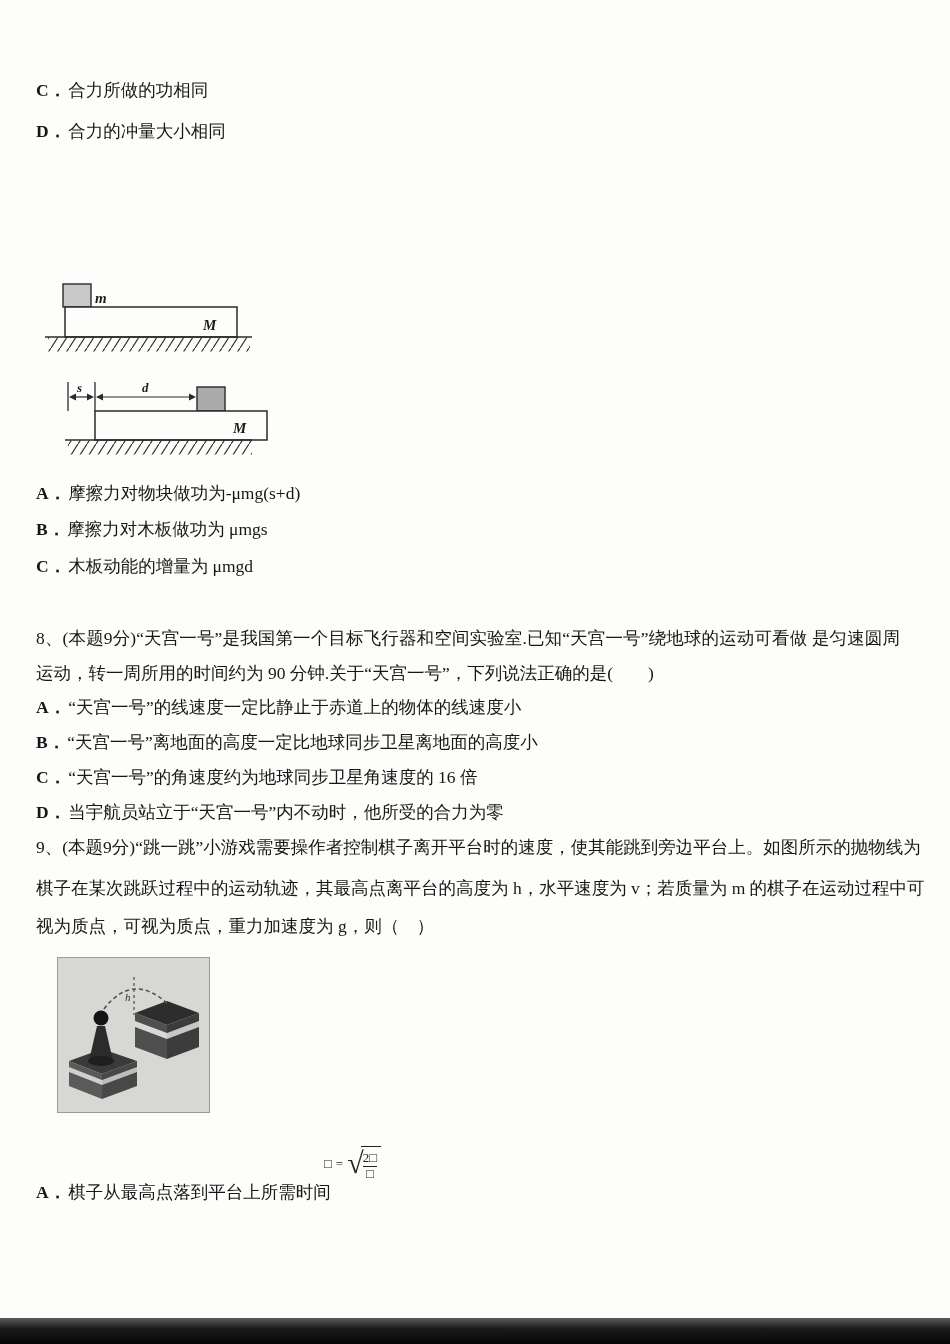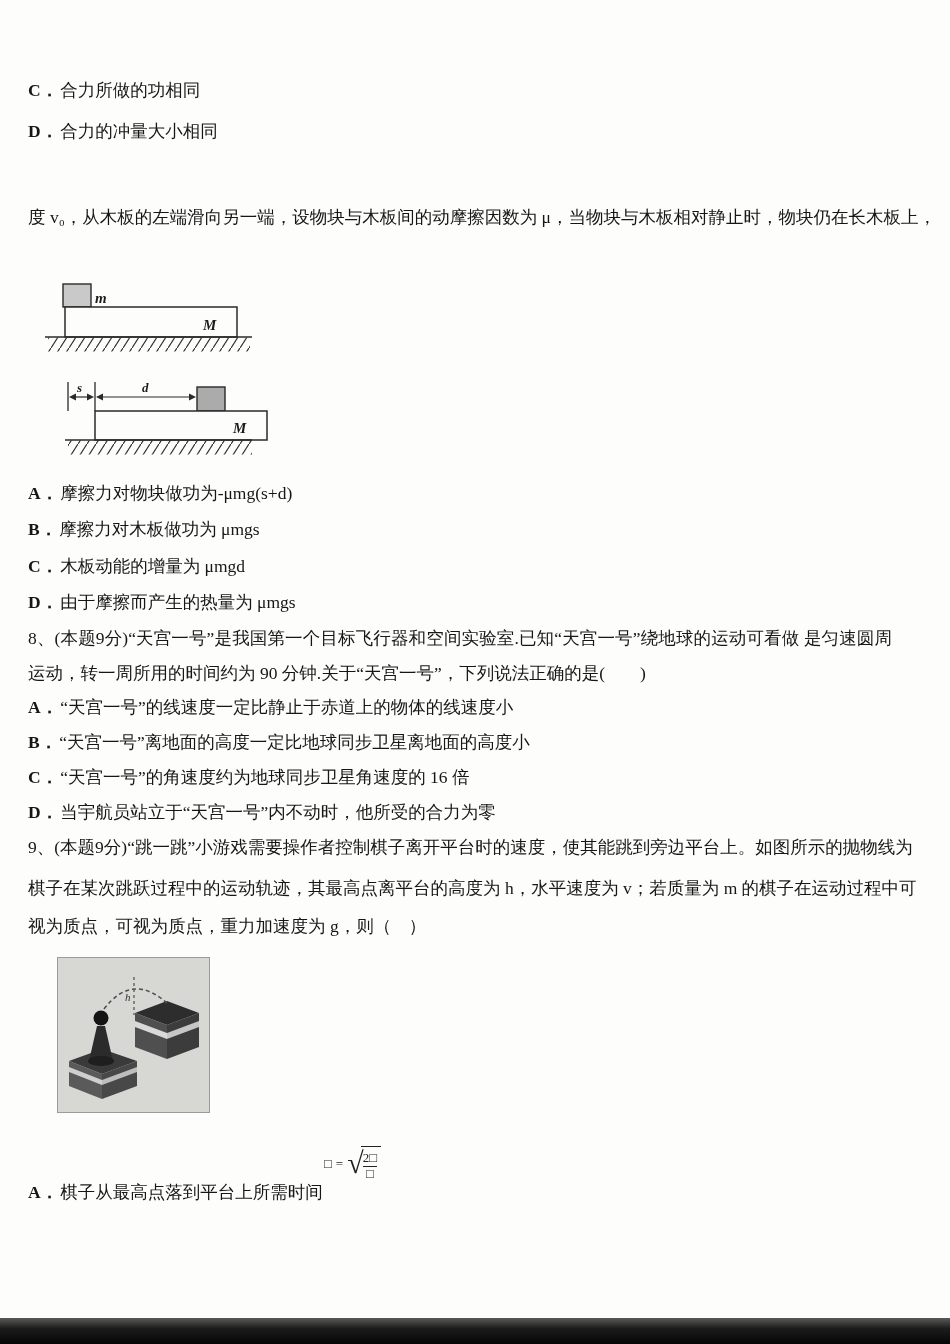--- a/index.html
+++ b/index.html
@@ -2,21 +2,21 @@
 <html><head>
 <meta charset="utf-8">
 <style>
   * { margin:0; padding:0; box-sizing:border-box; }
   html,body { background:#ffffff; }
   .page {
     position:relative; width:950px; height:1344px; margin:0 auto;
     background:#fdfdfb; overflow:hidden;
     font-family:"Liberation Serif","DejaVu Serif",serif; color:#161616;
   }
-  .line { position:absolute; left:28px; font-size:17.5px; line-height:21px; white-space:nowrap;font-family:Liberation Serif, serif; }
+  .line { position:absolute; left:36px; font-size:17.5px; line-height:21px; white-space:nowrap;font-family:Liberation Serif, serif; }
   .just { width:864px; text-align:justify; text-align-last:justify; text-justify:inter-character; }
   .lbl { font-weight:700; margin-right:2px; }
   .fig { position:absolute; }
   .fig-lbl   { font-style:italic; font-weight:700; font-size:15px; fill:#1c1c1c; font-family:"Liberation Serif",serif; }
   .fig-lbl-s { font-style:italic; font-weight:700; font-size:13px; fill:#1c1c1c; font-family:"Liberation Serif",serif; }
   .fig-lbl-h { font-style:italic; font-size:11px; fill:#333; font-family:"Liberation Serif",serif; }
   .formula { position:absolute; left:324px; top:1146px; display:flex; align-items:center; gap:4px; font-size:13px; color:#222; }
   .sqrt { display:inline-flex; align-items:flex-start; }
   .radical { font-size:30px; line-height:34px; }
   .radicand { border-top:1.5px solid #222; margin-left:-3px; padding:3px 4px 0 2px; }
@@ -30,21 +30,20 @@
 
 <div class="page">
 
   <div class="line" style="top:80px">
     <span class="lbl">C．</span><span>合力所做的功相同</span>
   </div>
   <div class="line" style="top:121px">
     <span class="lbl">D．</span><span>合力的冲量大小相同</span>
   </div>
 
-  <div class="line just" style="top:207px">度 v₀，从木板的左端滑向另一端，设物块与木板间的动摩擦因数为 μ，当物块与木板相对静止时，物块仍在长木板上，</div>
 
   <svg class="fig" style="left:42px; top:278px;" width="215" height="82" viewBox="0 0 215 82">
     <defs>
       <pattern id="hatch1" width="9" height="14" patternUnits="userSpaceOnUse">
         <line x1="9" y1="0" x2="0" y2="14" stroke="#2a2a2a" stroke-width="1.2"></line>
       </pattern>
     </defs>
     <rect x="21" y="6" width="28" height="23" fill="#c9c9c9" stroke="#2a2a2a" stroke-width="1.4"></rect>
     <text x="53" y="25" class="fig-lbl">m</text>
     <rect x="23" y="29" width="172" height="30" fill="#fdfdfb" stroke="#2a2a2a" stroke-width="1.5"></rect>
@@ -77,23 +76,20 @@
   </svg>
 
   <div class="line" style="top:483px">
     <span class="lbl">A．</span><span>摩擦力对物块做功为-μmg(s+d)</span>
   </div>
   <div class="line" style="top:519px">
     <span class="lbl">B．</span><span>摩擦力对木板做功为 μmgs</span>
   </div>
   <div class="line" style="top:556px">
     <span class="lbl">C．</span><span>木板动能的增量为 μmgd</span>
-  </div>
-  <div class="line" style="top:592px">
-    <span class="lbl">D．</span><span>由于摩擦而产生的热量为 μmgs</span>
   </div>
 
   <div class="line just" style="top:628px">8、(本题9分)“天宫一号”是我国第一个目标飞行器和空间实验室.已知“天宫一号”绕地球的运动可看做 是匀速圆周</div>
   <div class="line" style="top:663px">运动，转一周所用的时间约为 90 分钟.关于“天宫一号”，下列说法正确的是(　　)</div>
   <div class="line" style="top:697px">
     <span class="lbl">A．</span><span>“天宫一号”的线速度一定比静止于赤道上的物体的线速度小</span>
   </div>
   <div class="line" style="top:732px">
     <span class="lbl">B．</span><span>“天宫一号”离地面的高度一定比地球同步卫星离地面的高度小</span>
   </div>

